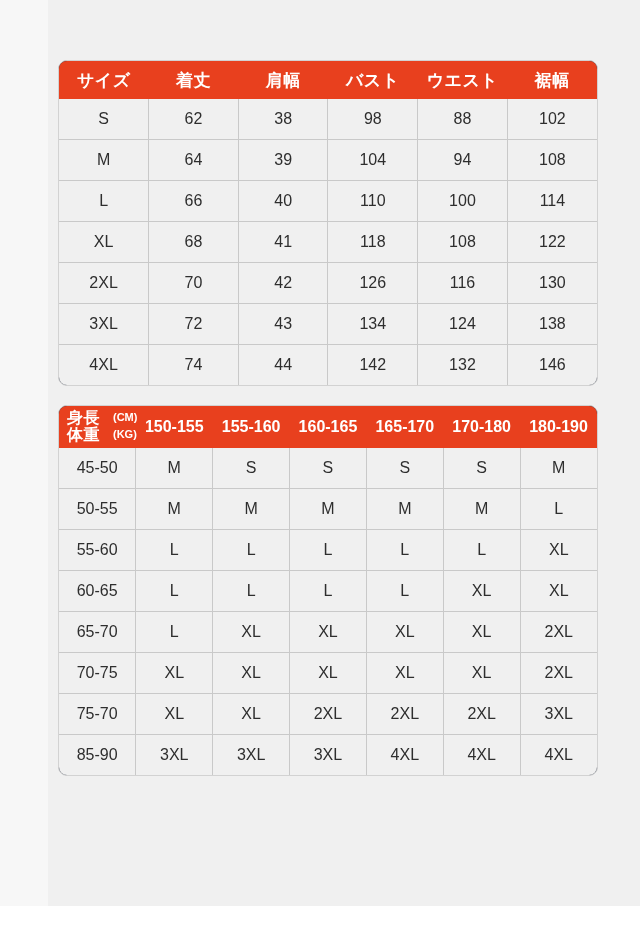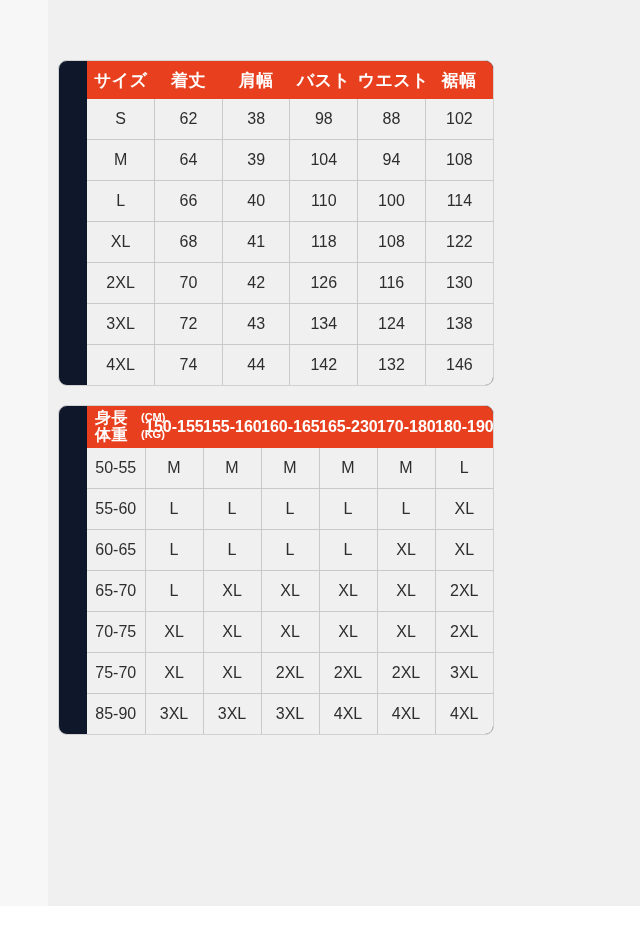--- a/index.html
+++ b/index.html
@@ -29,28 +29,27 @@
     left: 0px;
     top: 0px;
     width: 48px;
     height: 906px;
     background: #f7f7f7;
   }
 
   .size-table {
     position: absolute;
     left: 58px;
-    width: 436px;
+    width: 540px;
     border: 1px solid #d2d2d2;
     border-radius: 9px;
     background: #0f172a;
     box-sizing: border-box;
     overflow: hidden;
     border-collapse: separate;
-    padding-left: 28px;
   }
 
   #table-measurements { top: 60px; }
   #table-sizechart   { top: 405px; }
 
   table.grid {
     width: 100%;
     border-collapse: collapse;
     table-layout: fixed;
   }
@@ -206,26 +205,35 @@
   <table class="grid">
     <thead>
       <tr id="s-head-row">
         <th class="corner-cell">
           <span class="corner-line"><span class="cjk">身長</span><span class="unit">(CM)</span></span>
           <span class="corner-line"><span class="cjk">体重</span><span class="unit">(KG)</span></span>
         </th>
       <th>150-155</th>
           <th>155-160</th>
           <th>160-165</th>
-          <th>165-230</th>
+          <th>165-170</th>
           <th>170-180</th>
           <th>180-190</th>
         </tr>
     </thead>
     <tbody id="s-body">
+        <tr>
+          <td>45-50</td>
+          <td>M</td>
+          <td>S</td>
+          <td>S</td>
+          <td>S</td>
+          <td>S</td>
+          <td>M</td>
+        </tr>
         <tr>
           <td>50-55</td>
           <td>M</td>
           <td>M</td>
           <td>M</td>
           <td>M</td>
           <td>M</td>
           <td>L</td>
         </tr>
         <tr>

